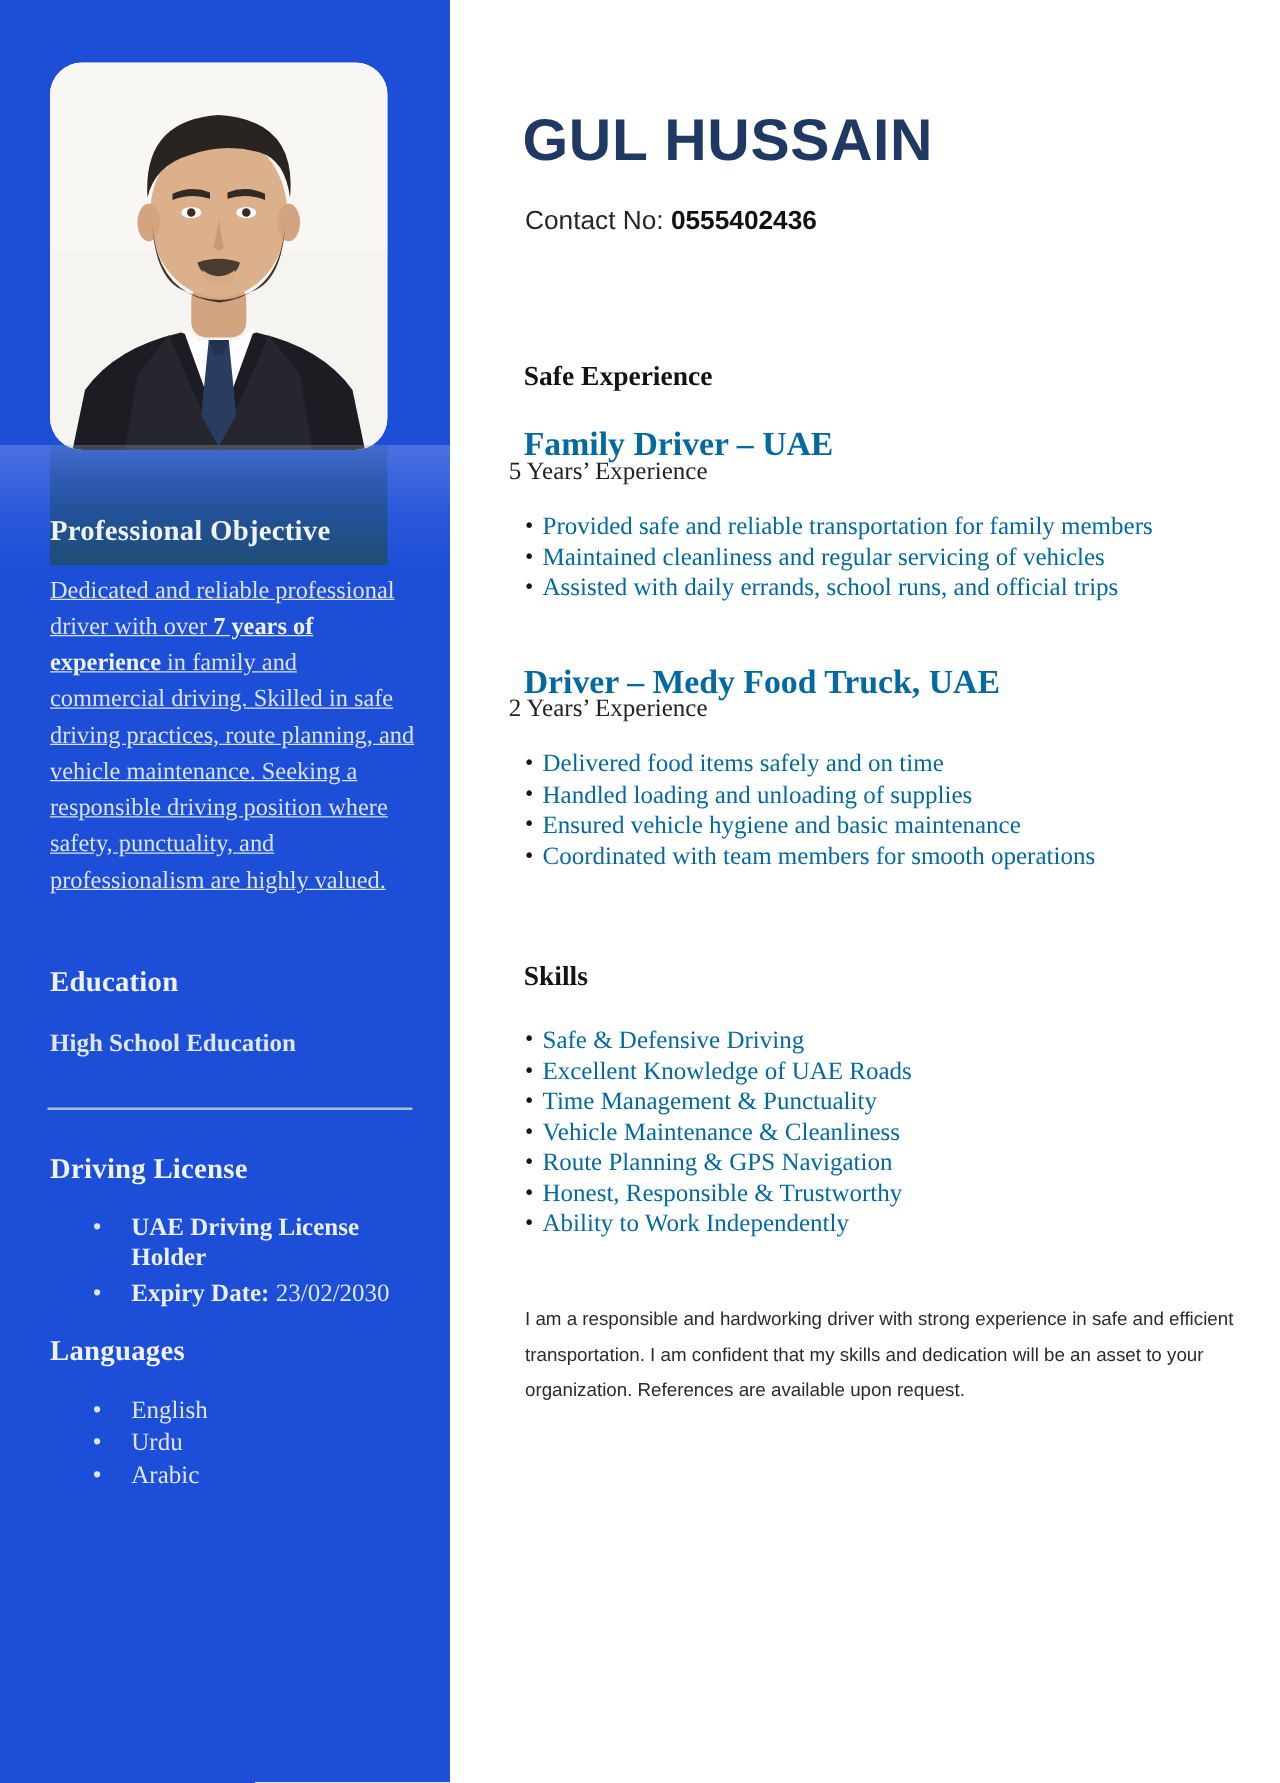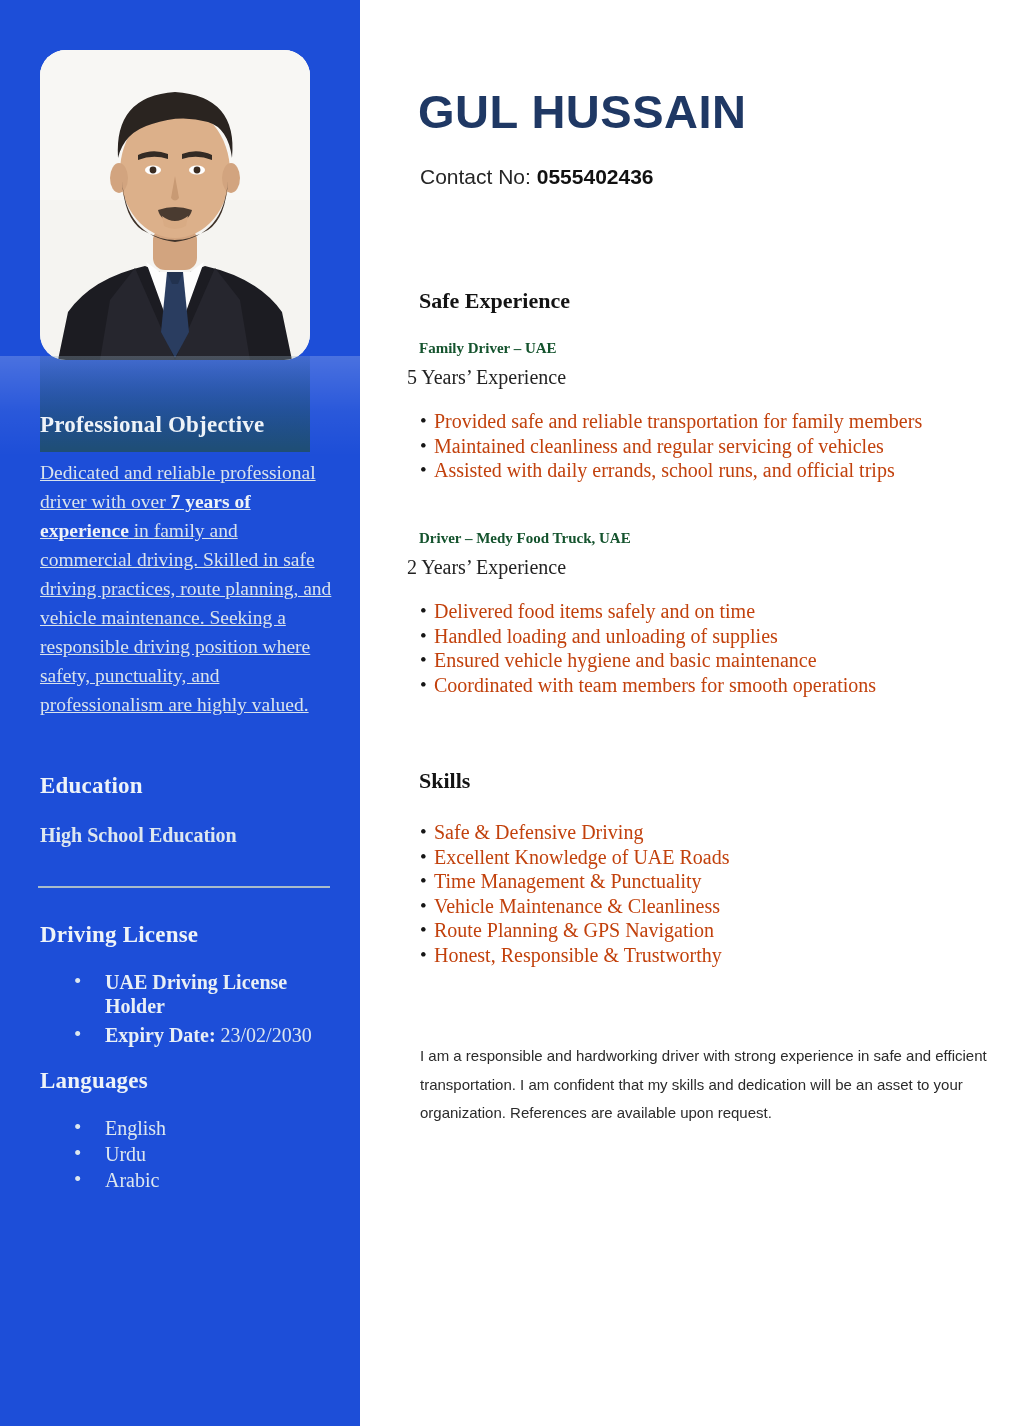--- a/index.html
+++ b/index.html
@@ -36,25 +36,25 @@
   #languages-list li { margin-bottom:2px; }
 
   
   .name { position:absolute; left:418px; top:84px; font-family:"Liberation Sans", sans-serif;
           font-weight:bold; font-size:47px; color:#1f3864; letter-spacing:.5px; }
   .contact-lines { position:absolute; left:420px; top:160px; font-family:"Liberation Sans", sans-serif;
                    font-size:21px; line-height:33px; color:#262626; }
   .contact-lines b { color:#111; }
 
   .sec-heading { position:absolute; left:419px; font-weight:bold; font-size:22px; color:#131313; }
-  .job-title { position:absolute; left:419px; font-weight:bold; font-size:15px; color:#14532d; }
+  .job-title { position:absolute; left:419px; font-weight:bold; font-size:27px; color:#0369a1; }
   .job-duration { position:absolute; left:407px; font-size:20px; color:#222; }
 
   ul.main-list { position:absolute; left:420px; width:585px; list-style:none; }
-  ul.main-list li { position:relative; padding-left:14px; font-size:20px; line-height:24.5px; color:#c2410c; }
+  ul.main-list li { position:relative; padding-left:14px; font-size:20px; line-height:24.5px; color:#0369a1; }
   ul.main-list li::before { content:"\2022"; position:absolute; left:0; top:0; font-size:19px; color:#161616; }
 
   .closing { position:absolute; left:420px; top:1042px; width:568px;
              font-family:"Liberation Sans", sans-serif; font-size:15px; line-height:28.5px; color:#2b2b2b; }
 </style>
 </head>
 <body>
 
 <div class="page">
 
@@ -160,17 +160,18 @@
   </ul>
 
   <div class="sec-heading" style="top:768px">Skills</div>
   <ul class="main-list" style="top:820px">
     <li>Safe &amp; Defensive Driving</li>
     <li>Excellent Knowledge of UAE Roads</li>
     <li>Time Management &amp; Punctuality</li>
     <li>Vehicle Maintenance &amp; Cleanliness</li>
     <li>Route Planning &amp; GPS Navigation</li>
     <li>Honest, Responsible &amp; Trustworthy</li>
+    <li>Ability to Work Independently</li>
   </ul>
 
   <div class="closing">I am a responsible and hardworking driver with strong experience in safe and efficient transportation. I am confident that my skills and dedication will be an asset to your organization. References are available upon request.</div>
 
 </div>
 
 </body></html>

